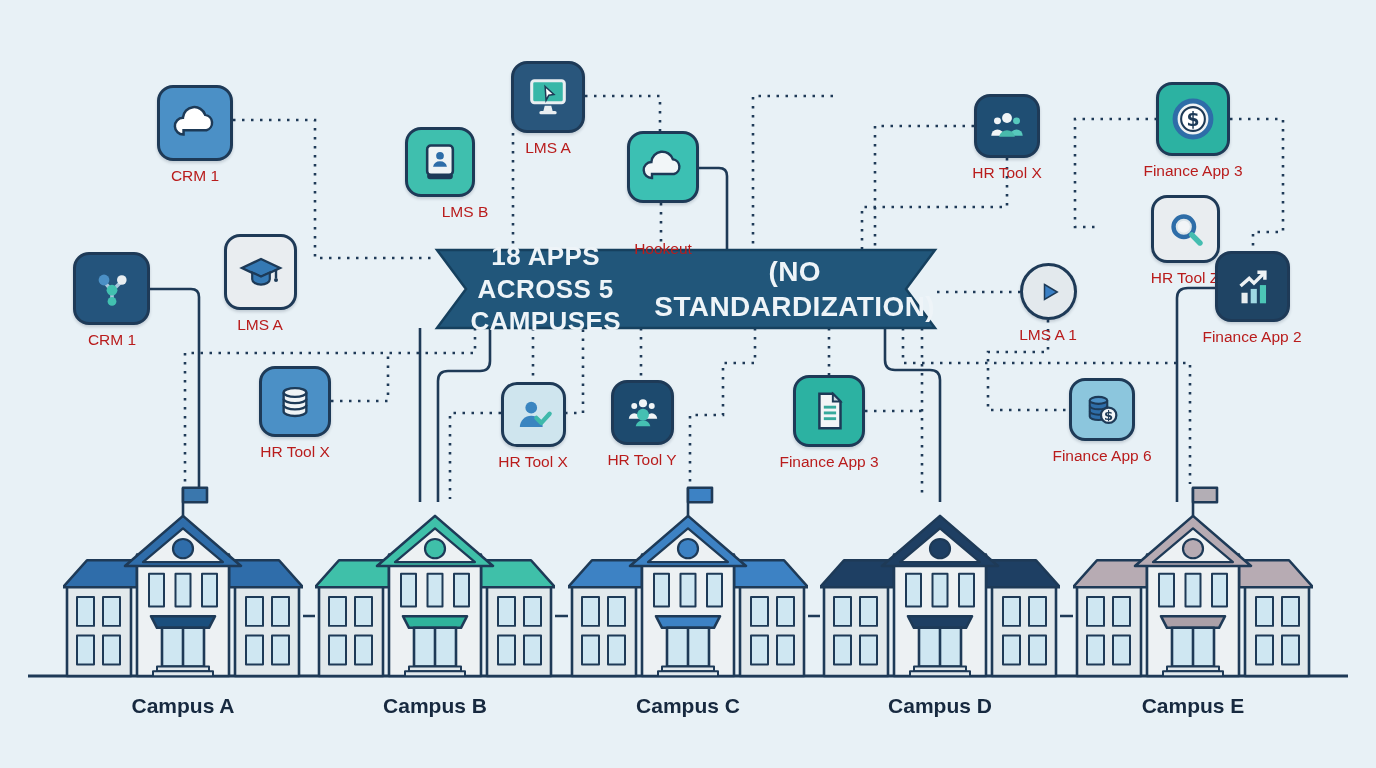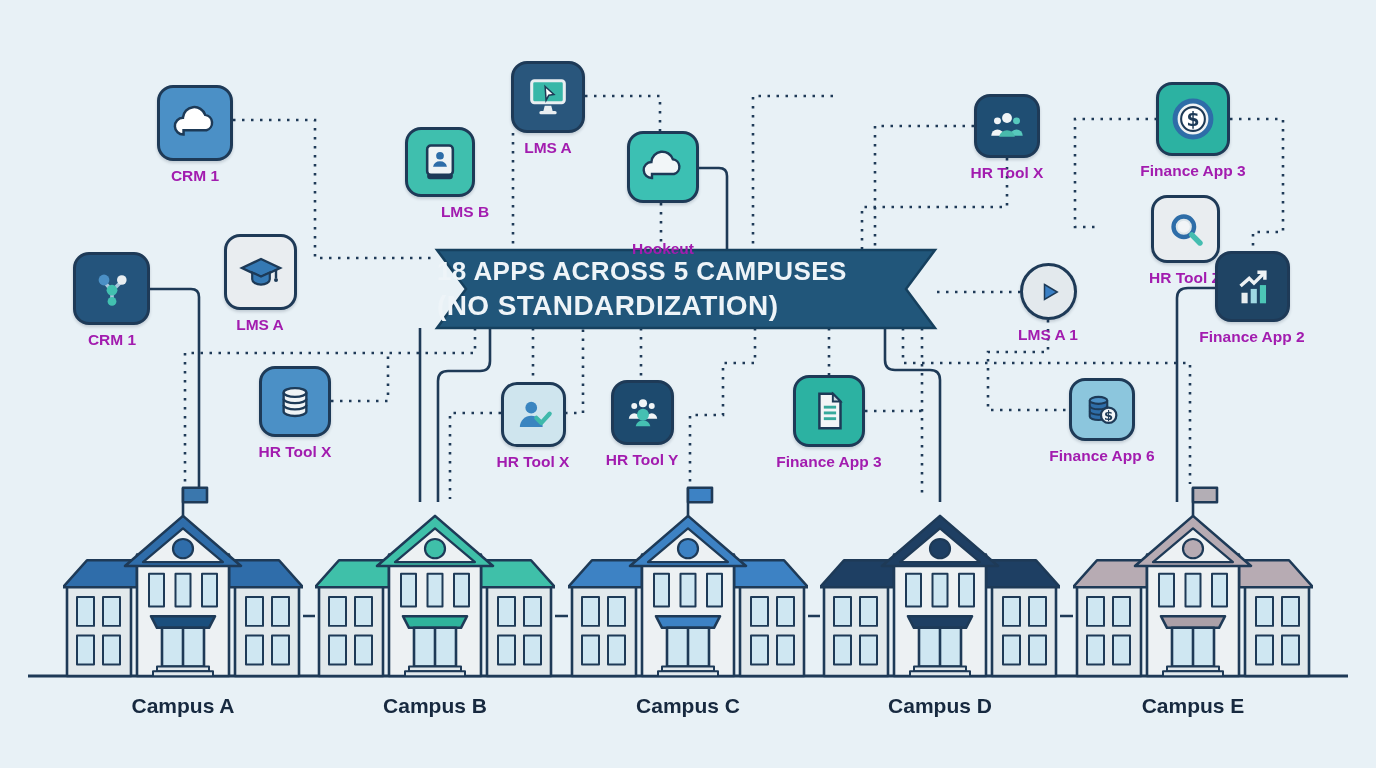--- a/index.html
+++ b/index.html
@@ -6,27 +6,27 @@
   body{font-family:"Liberation Sans", sans-serif; background:#dfeef3;}
   #canvas{position:relative;width:1376px;height:768px;background:#e8f1f6;overflow:hidden;}
   #wires{position:absolute;left:0;top:0;width:1376px;height:768px;}
   .dashed{fill:none;stroke:#1e3a57;stroke-width:2.6;stroke-dasharray:2.5 6.5;}
   .solid{fill:none;stroke:#1e3a57;stroke-width:2.6;}
   .ground{fill:none;stroke:#1e3a57;stroke-width:3;}
   .app{position:absolute;}
   .tile{width:72px;height:72px;border-radius:16px;border:3px solid #1e3a57;
         display:flex;align-items:center;justify-content:center;
         box-shadow:0 2px 3px rgba(20,40,60,.18);box-sizing:border-box;}
-  .applabel{position:absolute;transform:translateX(-50%);font-size:15.5px;font-weight:700;
-            color:#a21caf;white-space:nowrap;}
+  .applabel{position:absolute;transform:translateX(-50%);font-size:15.5px;font-weight:400;
+            color:#b91c1c;white-space:nowrap;}
   .campus{position:absolute;width:240px;height:196px;}
   .campuslabel{position:absolute;transform:translateX(-50%);font-size:21px;font-weight:700;
                color:#17293f;white-space:nowrap;top:694px;}
   #banner-text{position:absolute;left:437px;top:252px;width:498px;height:74px;
-               display:flex;flex-direction:column;align-items:flex-start;justify-content:center;
+               display:flex;flex-direction:row;align-items:center;justify-content:center;
                color:#eef4f8;text-align:center;line-height:1.25;}
   #banner-line1{font-size:26px;font-weight:800;letter-spacing:.4px;}
   #banner-line2{font-size:28px;font-weight:700;letter-spacing:.4px;}
 </style>
 </head>
 <body>
 
 <div id="canvas">
 
   <svg id="wires" viewBox="0 0 1376 768">

